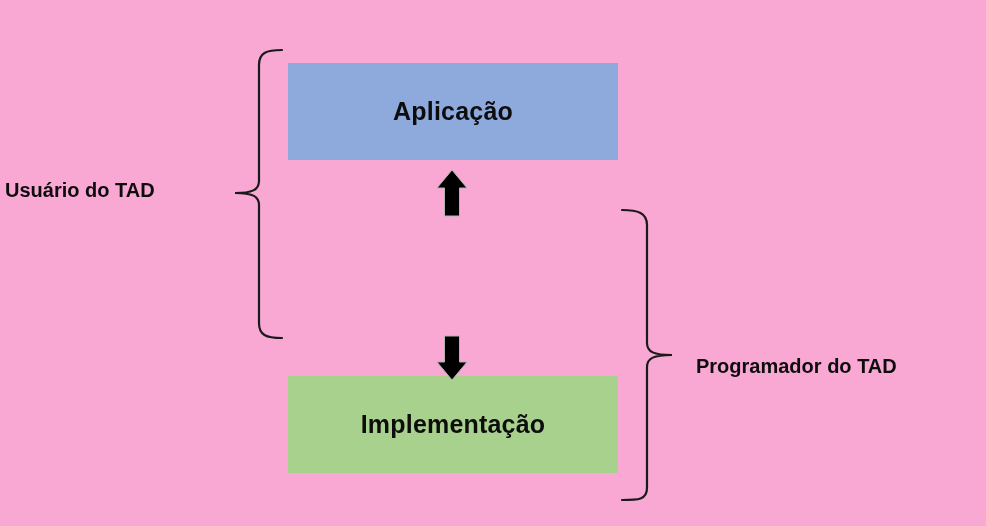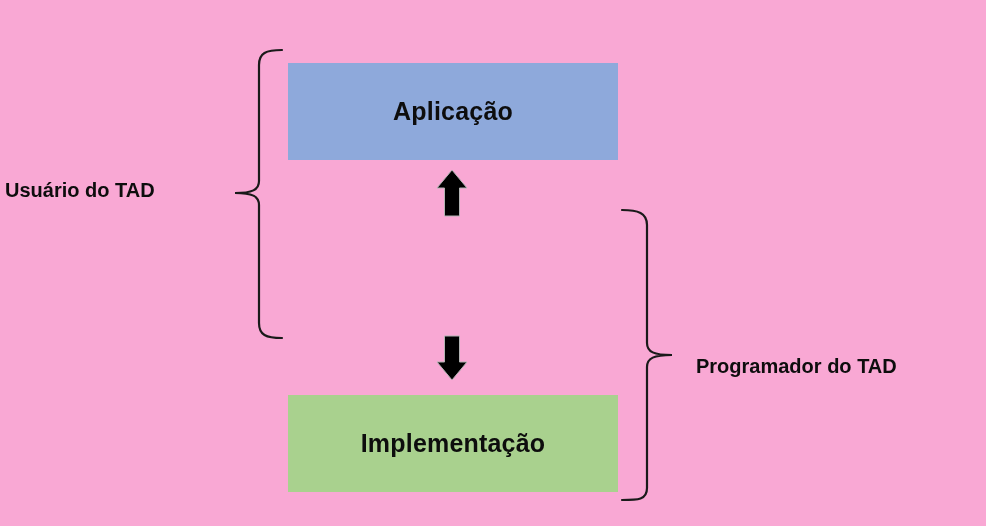--- a/index.html
+++ b/index.html
@@ -23,21 +23,21 @@
     display: flex;
     align-items: center;
     justify-content: center;
     font-weight: bold;
     font-size: 25px;
     color: #0d0d0d;
     letter-spacing: 0.2px;
   }
   .box-app  { top: 63px;  height: 97px; background: #8EA9DB; }
   .box-spec { top: 225px; height: 99px; background: #D9D9D9; }
-  .box-impl { top: 395px; height: 97px; background: #A9D18E; }
+  .box-impl { top: 376px; height: 97px; background: #A9D18E; }
 
   .side-label {
     position: absolute;
     font-weight: bold;
     font-size: 20px;
     color: #0d0d0d;
     white-space: nowrap;
   }
   .side-label.left  { left: 5px;  top: 179px; }
   .side-label.right { left: 684px; top: 355px; margin-left: 12px; }

